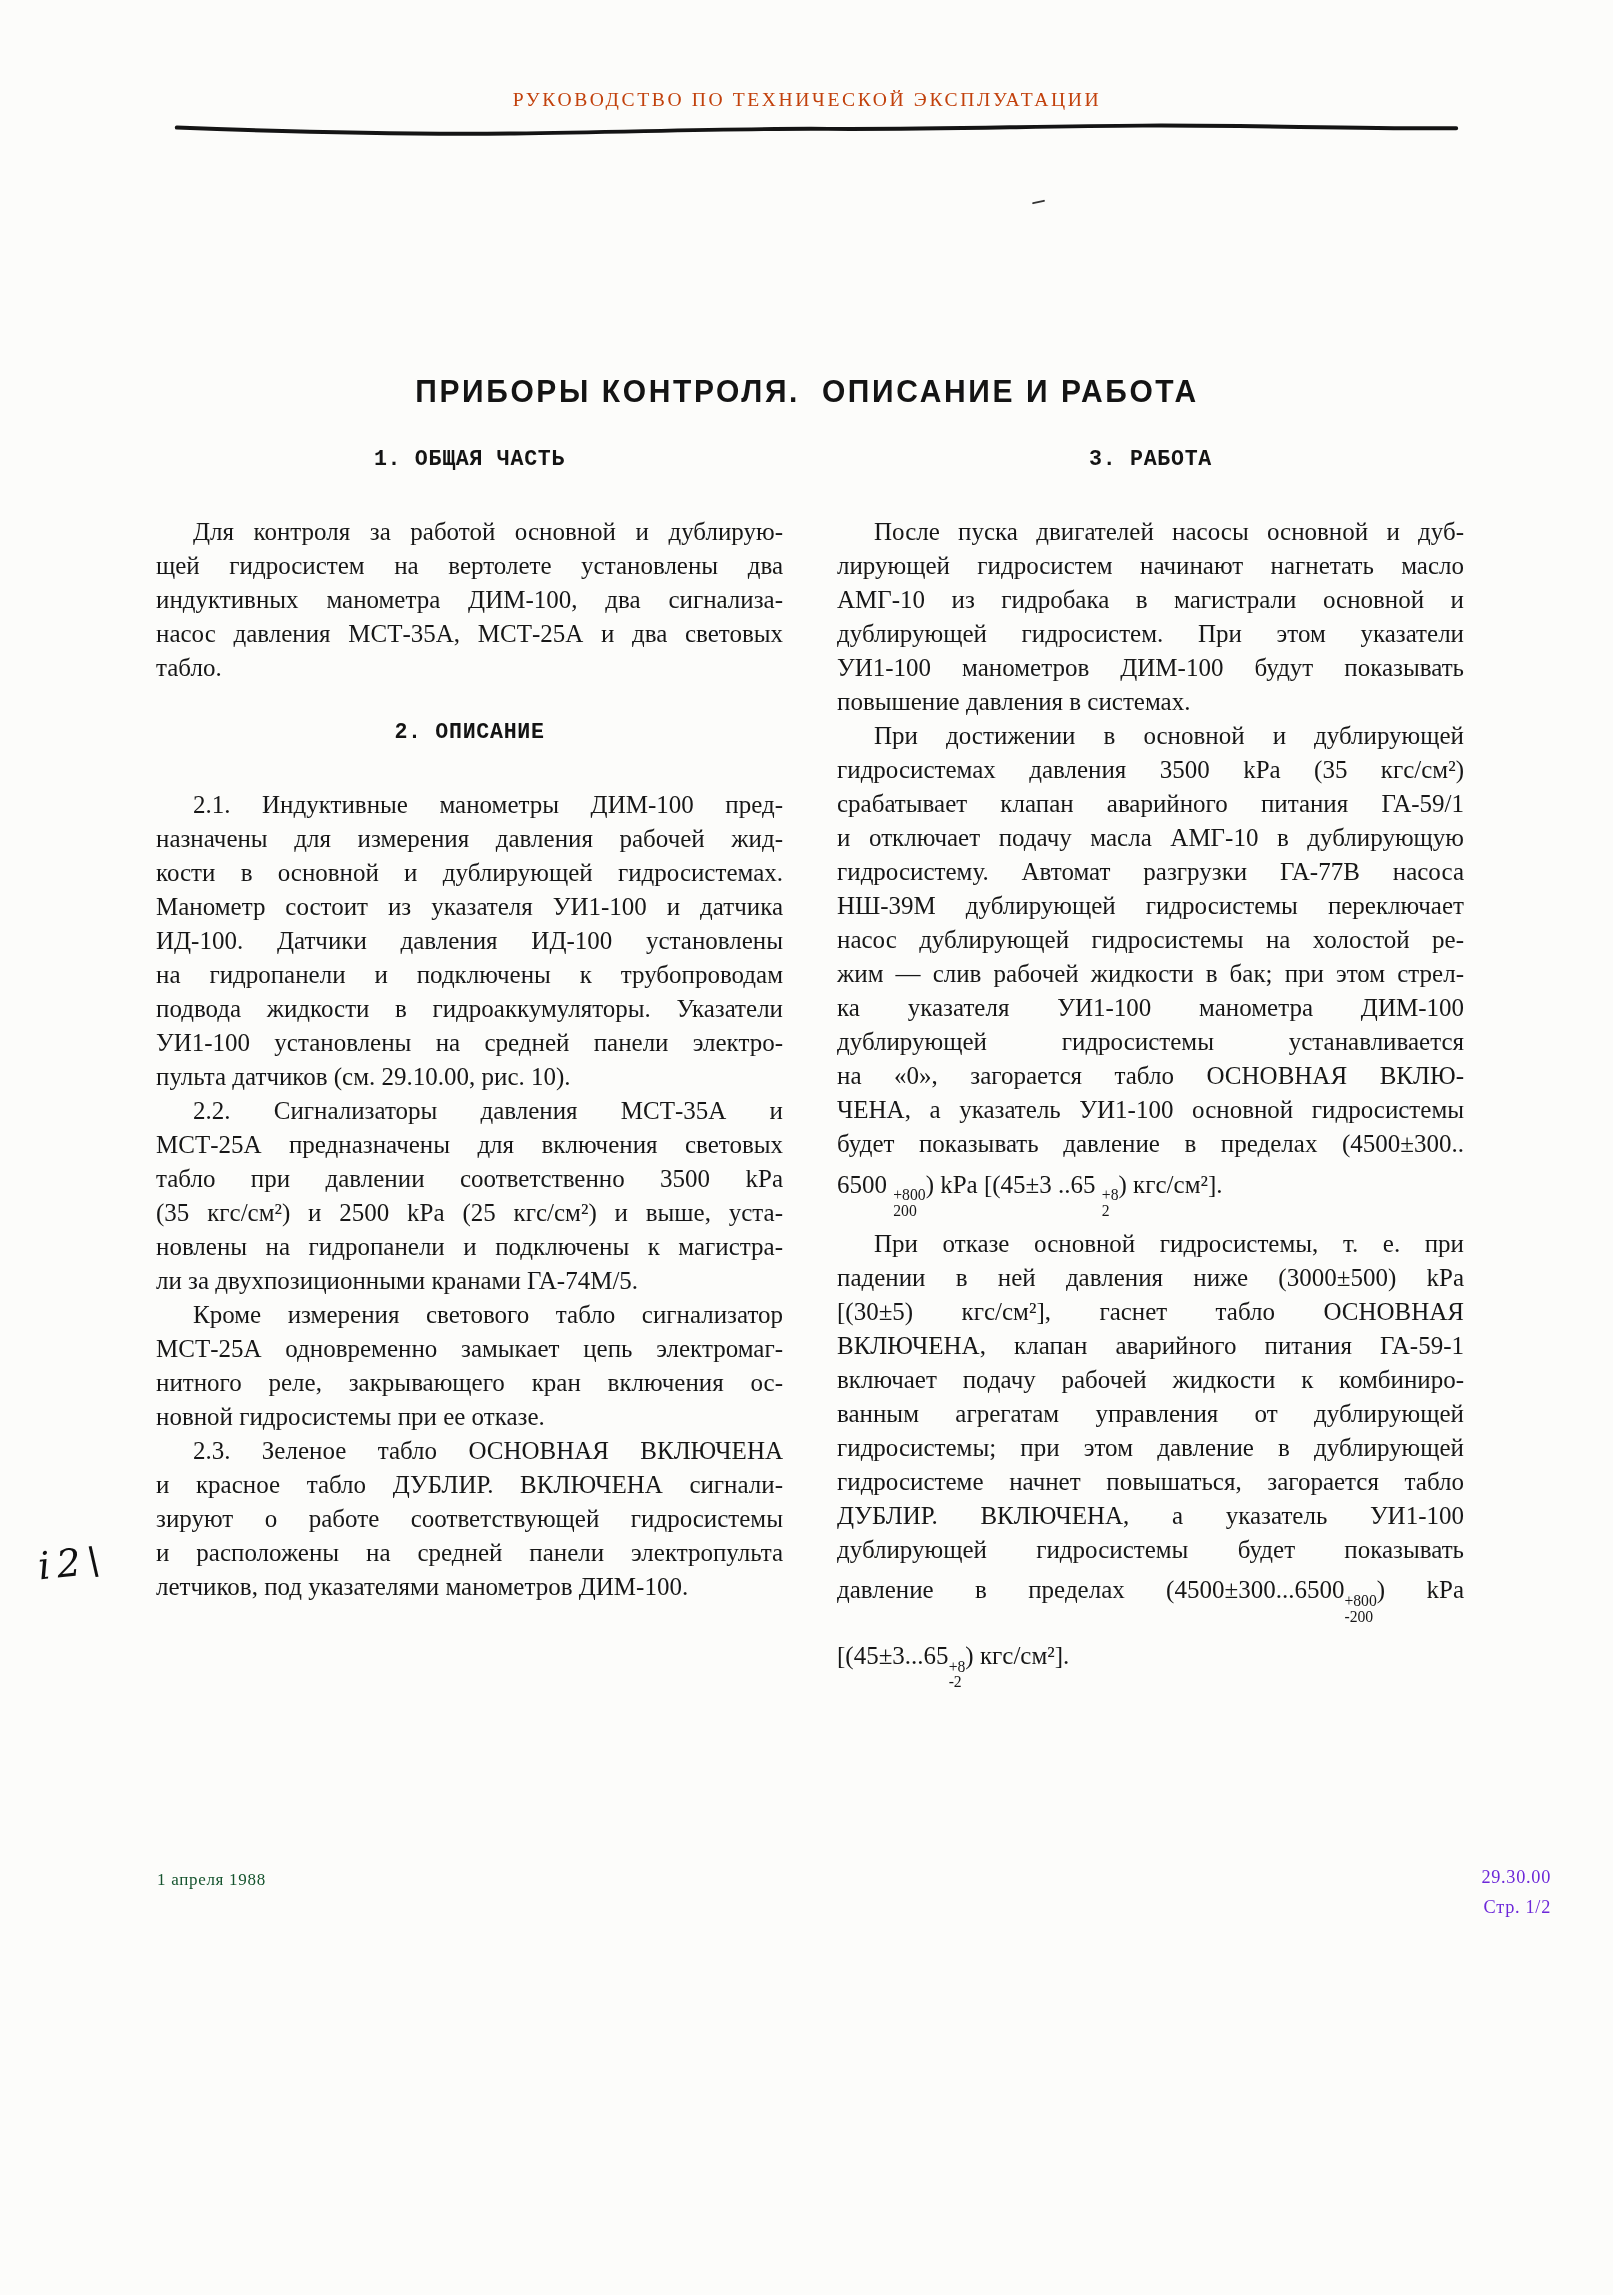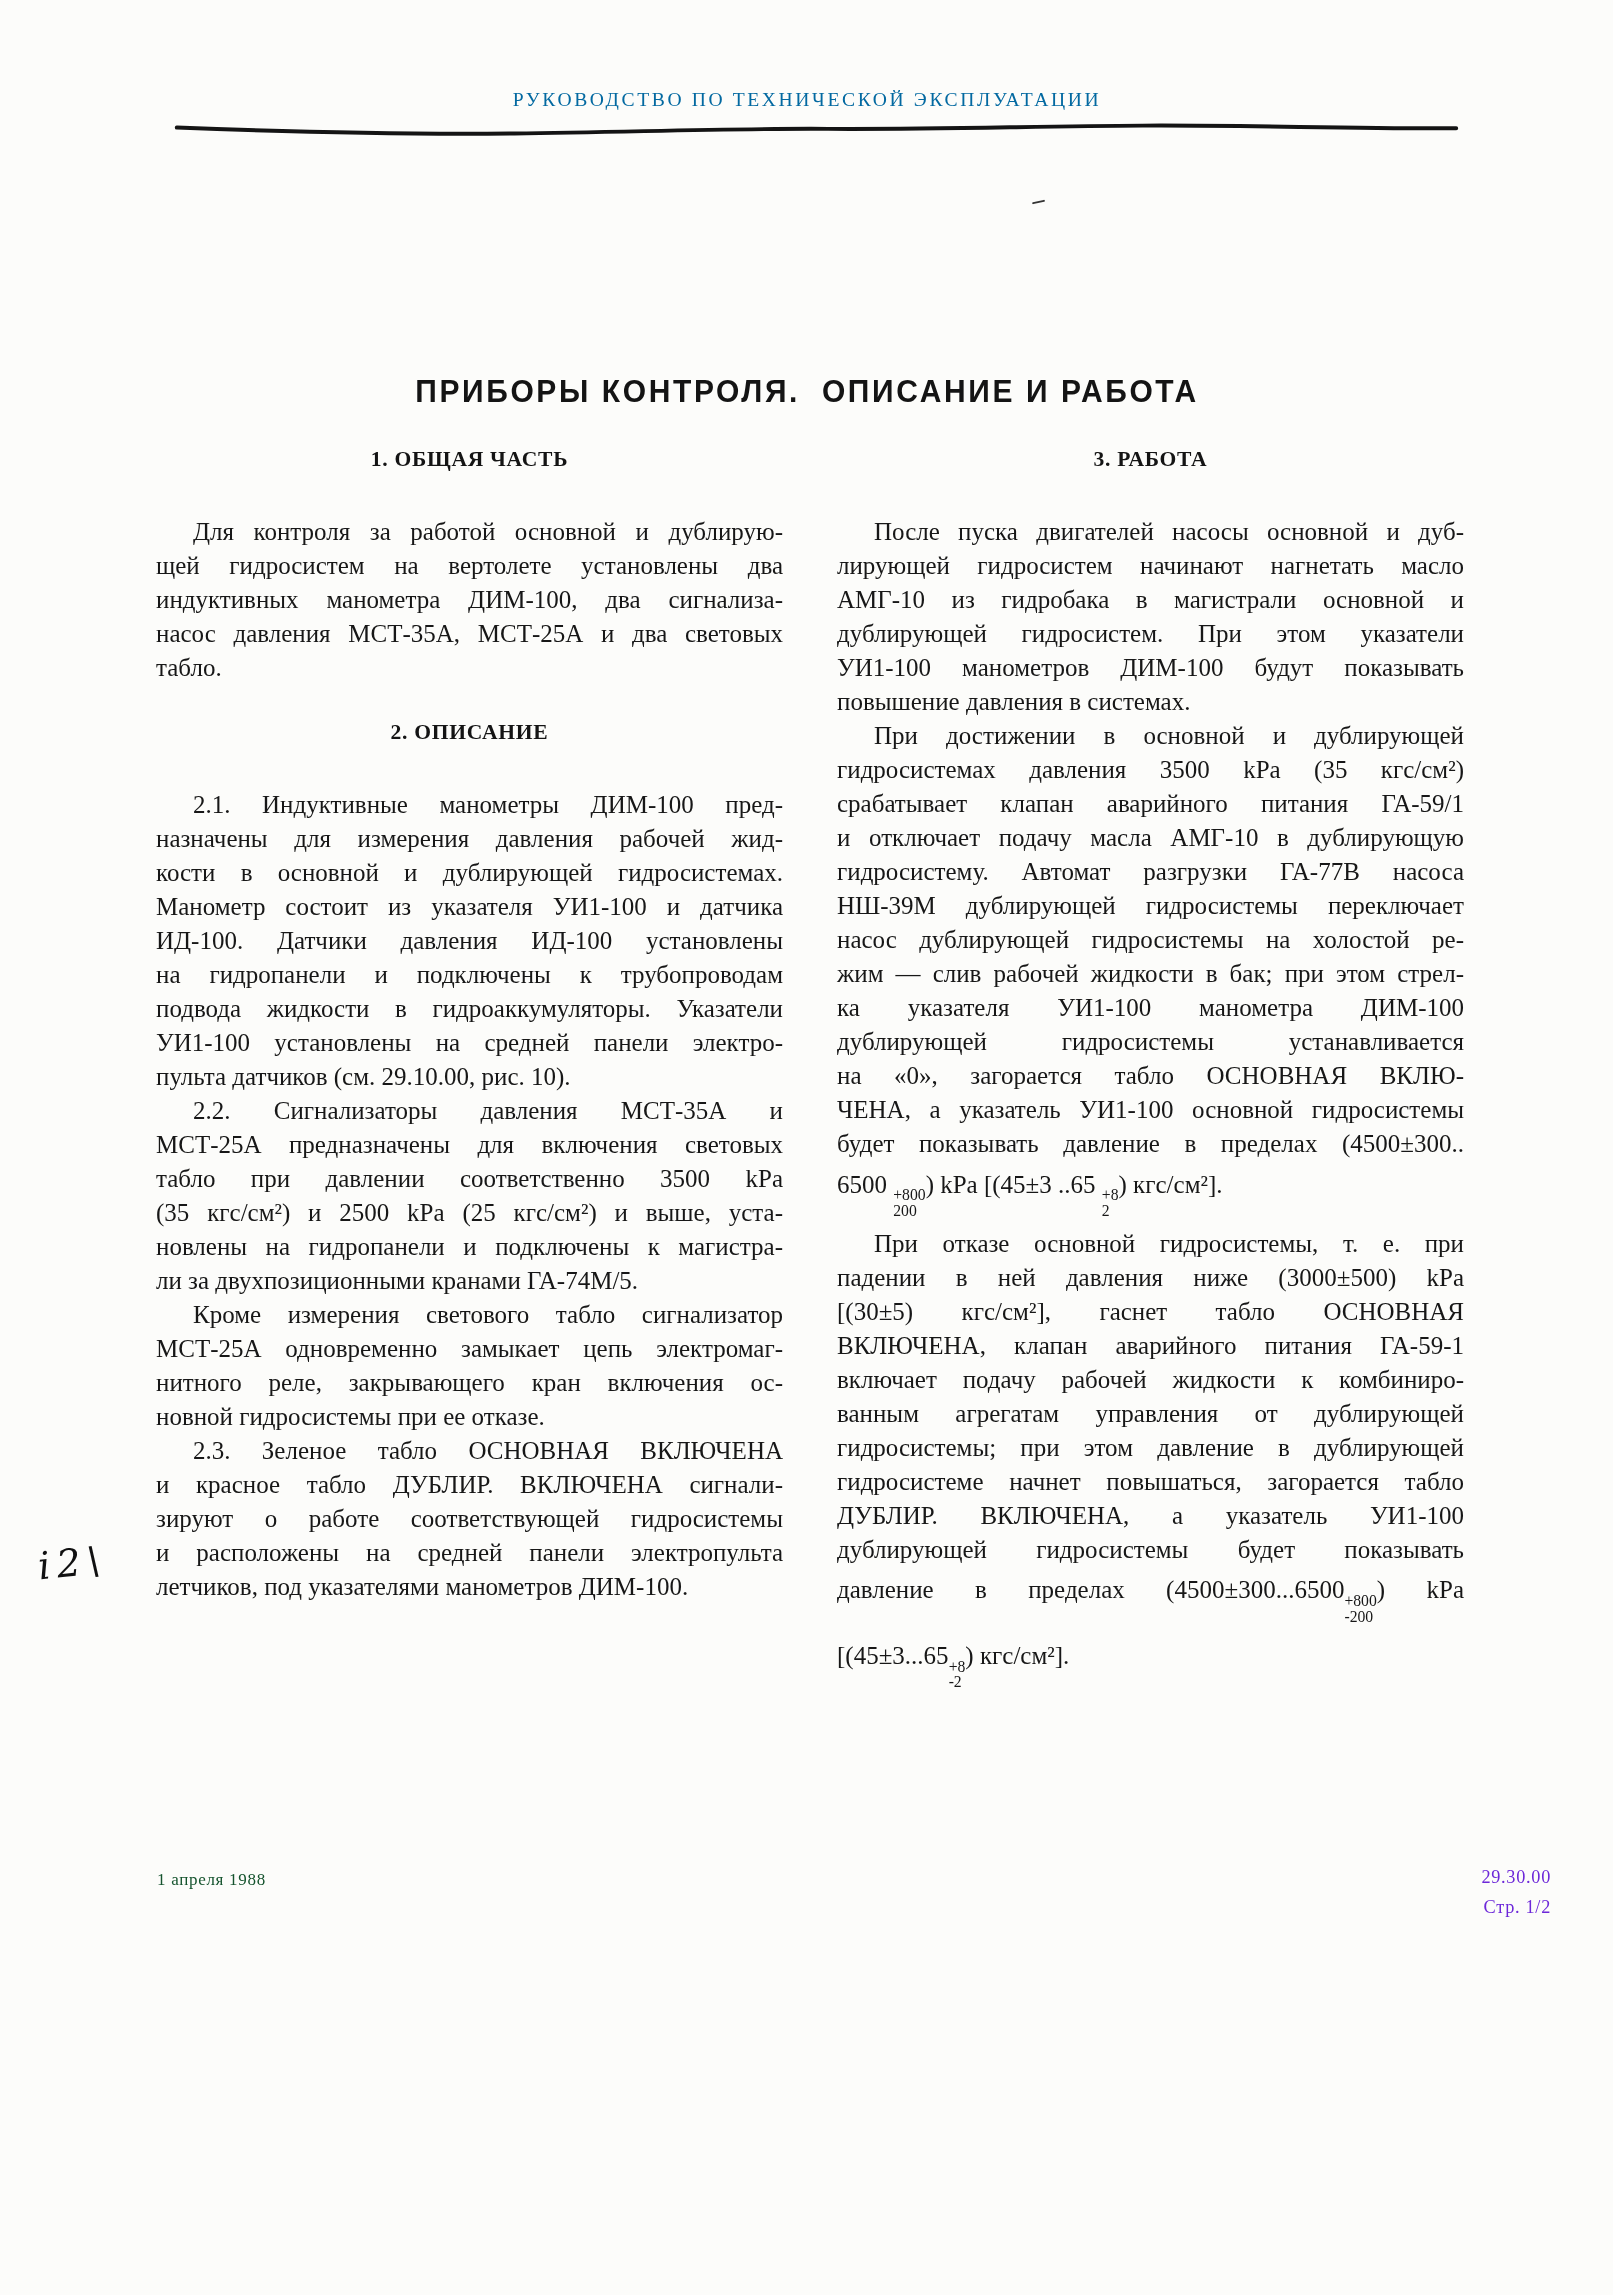--- a/index.html
+++ b/index.html
@@ -10,21 +10,21 @@
     background:#fcfcfa;
     font-family:"Liberation Serif", serif;
     color:#1b1b1b;
     overflow:hidden;
   }
   
   .running-head{
     position:absolute;top:89px;left:0;width:100%;
     text-align:center;
     font-size:19.6px;letter-spacing:2.6px;
-    color:#0369a1;
+    color:#c2410c;
     white-space:pre;
   }
   .head-rule{position:absolute;top:123px;left:174px;width:1285px;height:14.4px;}
   
   .artifact-dash{
     position:absolute;top:201px;left:1032px;width:13px;height:2px;
     background:#333;transform:rotate(-12deg);border-radius:1.3px;
   }
   
   .doc-title{
@@ -39,21 +39,21 @@
   
   .col{
     position:absolute;top:442px;width:627px;
     font-size:25px;line-height:34px;
     color:#171717;
   }
   .col-left{left:156px;}
   .col-right{left:837px;}
   .sec-heading{
     text-align:center;
-    font-family:Liberation Serif, serif;
+    font-family:Liberation Mono, monospace;
     font-weight:bold;font-size:21.6px;letter-spacing:0.7px;
     color:#141414;
     margin:0 0 39px 0;
   }
   .sec-heading.mid{margin-top:30px;}
   .para{margin:0;}
   .ln{text-align:justify;text-align-last:justify;}
   .ln.end{text-align-last:left;}
   .ln.ind{text-indent:37px;}
   .ln.fml{padding:6.5px 0 7.9px;}

